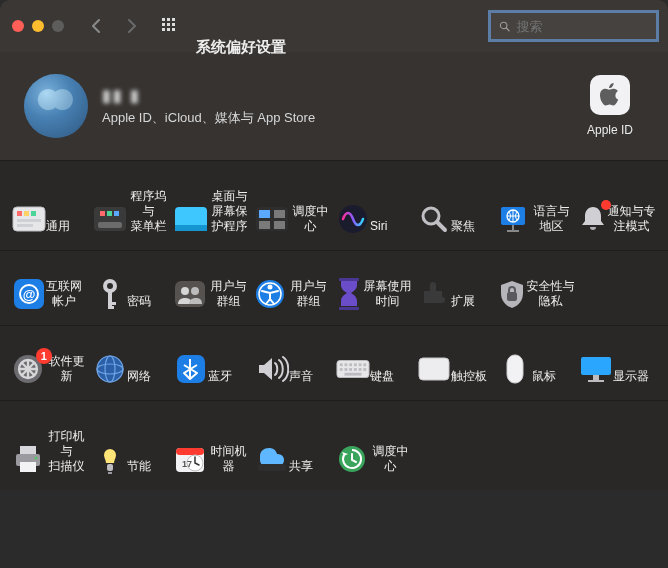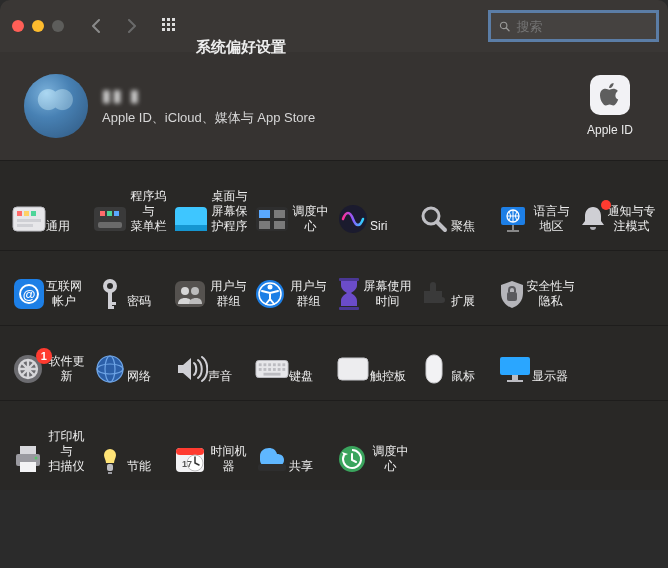--- a/index.html
+++ b/index.html
@@ -357,20 +357,29 @@
       <div class="pref">
         <div class="pi">
           <svg width="30" height="30" viewBox="0 0 30 30">
             <circle cx="15" cy="15" r="13" fill="#2b5fa8"></circle>
             <ellipse cx="15" cy="15" rx="13" ry="5" fill="none" stroke="#6fa5e6" stroke-width="1.2"></ellipse>
             <ellipse cx="15" cy="15" rx="5" ry="13" fill="none" stroke="#6fa5e6" stroke-width="1.2"></ellipse>
             <circle cx="15" cy="15" r="13" fill="none" stroke="#6fa5e6" stroke-width="1.2"></circle>
           </svg>
         </div>
         <div class="pl">网络</div>
+      </div>
+      <div class="pref">
+        <div class="pi">
+          <svg width="30" height="30" viewBox="0 0 30 30">
+            <rect x="1" y="1" width="28" height="28" rx="7" fill="#1d7fe6"></rect>
+            <path d="M14 5v20l7-6-13-8m13-0L8 19l6 6" stroke="#fff" stroke-width="2" fill="none" stroke-linejoin="round"></path>
+          </svg>
+        </div>
+        <div class="pl">蓝牙</div>
       </div>
       <div class="pref">
         <div class="pi">
           <svg width="34" height="26" viewBox="0 0 34 26">
             <path d="M4 9h5l8-7v22l-8-7H4z" fill="#cfcfd4"></path>
             <path d="M20 7c3 2 3 10 0 12M24 4c5 4 5 14 0 18M28 1c7 5 7 19 0 24" stroke="#cfcfd4" stroke-width="2" fill="none" stroke-linecap="round"></path>
           </svg>
         </div>
         <div class="pl">声音</div>
       </div>

